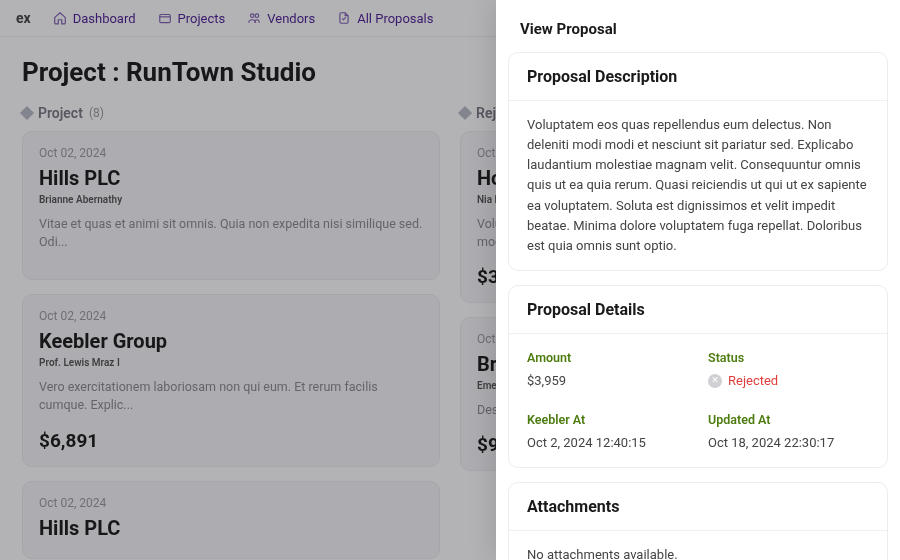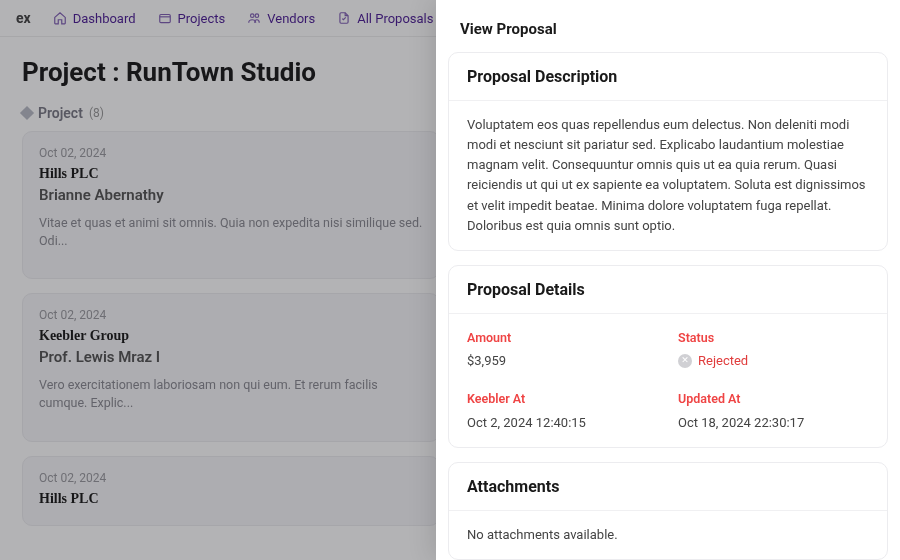--- a/index.html
+++ b/index.html
@@ -9,32 +9,32 @@
   .nav-item { display: flex; align-items: center; gap: 6px; cursor: pointer; color: #4c1d95; }
   .nav-item svg { width: 14px; height: 14px; opacity: .7; }
   .page { padding: 20px 22px; }
   .page-title { font-size: 26px; font-weight: 700; margin-bottom: 18px; }
   .columns { display: flex; gap: 20px; }
   .col { flex: 1; min-width: 0; }
   .col-head { display:flex; align-items:center; gap:6px; font-size:14px; font-weight:600; color:#7a7a85; margin-bottom:10px; }
   .col-head .count { font-weight:400; color:#999; font-size:12px; }
   .card { background:#f7f7f9; border:1px solid #ececef; border-radius:10px; padding:14px 16px; margin-bottom:14px; }
   .card .date { font-size:12px; color:#9a9aa0; margin-bottom:6px; }
-  .card .vendor { font-size:14px; font-weight:700; margin-bottom:4px;font-family:Liberation Serif, serif; }
-  .card .person { font-size:15px; font-weight:600; color:#555; margin-bottom:10px; }
+  .card .vendor { font-size:20px; font-weight:700; margin-bottom:4px; }
+  .card .person { font-size:10px; font-weight:600; color:#555; margin-bottom:10px; }
   .card .desc { font-size:12.5px; color:#8a8a92; line-height:1.45; margin-bottom:14px; }
   .card .amount { font-size:19px; font-weight:700; }
   .dim-overlay { position:absolute; inset:0; background:rgba(20,20,25,.32); z-index:5; }
-  .drawer { position:absolute; top:0; right:0; width:464px; height:560px; background:#fff; z-index:10; box-shadow:-4px 0 24px rgba(0,0,0,.12); display:flex; flex-direction:column; overflow-y:auto; }
+  .drawer { position:absolute; top:0; right:0; width:404px; height:560px; background:#fff; z-index:10; box-shadow:-4px 0 24px rgba(0,0,0,.12); display:flex; flex-direction:column; overflow-y:auto; }
   .drawer-head { padding:20px 24px 14px; font-size:15px; font-weight:700; }
   .section { border:1px solid #ececef; border-radius:10px; margin:0 12px 14px; background:#fff; }
   .section-title { padding:14px 18px; font-size:16px; font-weight:700; border-bottom:1px solid #f0f0f2; }
   .section-body { padding:14px 18px; font-size:13px; color:#444; line-height:1.55; }
   .grid2 { display:grid; grid-template-columns:1fr 1fr; row-gap:18px; column-gap:20px; }
-  .field-label { font-size:12.5px; font-weight:600; color:#ef4444; margin-bottom:4px; }
+  .field-label { font-size:12.5px; font-weight:600; color:#4d7c0f; margin-bottom:4px; }
   .field-value { font-size:13px; color:#444; }
   .status-rejected { display:flex; align-items:center; gap:6px; color:#e03c3c; font-size:13px; }
   .status-rejected .dot { width:14px; height:14px; border-radius:50%; background:#d0d0d4; display:inline-flex; align-items:center; justify-content:center; color:#fff; font-size:9px; }
   .diamond { width:10px; height:10px; transform:rotate(45deg); background:currentColor; display:inline-block; }
 </style>
 </head>
 <body>
 
 <div class="topnav">
   <span class="brand">ex</span>
@@ -82,20 +82,21 @@
         <div class="date">Oct 02, 2024</div>
         <div class="vendor">Hills PLC</div>
         <div class="person">Brianne Abernathy</div>
         <div class="desc">Vitae et quas et animi sit omnis. Quia non expedita nisi similique sed. Odi...</div>
       </div>
       <div class="card">
         <div class="date">Oct 02, 2024</div>
         <div class="vendor">Keebler Group</div>
         <div class="person">Prof. Lewis Mraz I</div>
         <div class="desc">Vero exercitationem laboriosam non qui eum. Et rerum facilis cumque. Explic...</div>
+        <div class="amount">$6,891</div>
       </div>
       <div class="card">
         <div class="date">Oct 02, 2024</div>
         <div class="vendor">Hills PLC</div>
       </div>
     </div>
 
     <div class="col">
       <div class="col-head">
         <span class="diamond" style="color:#b9bbc6"></span>

